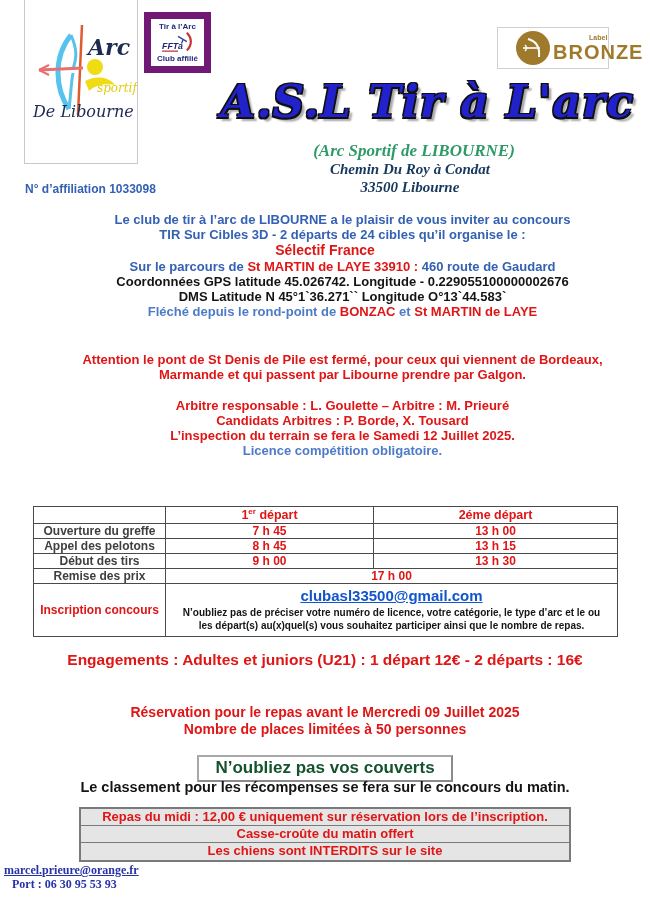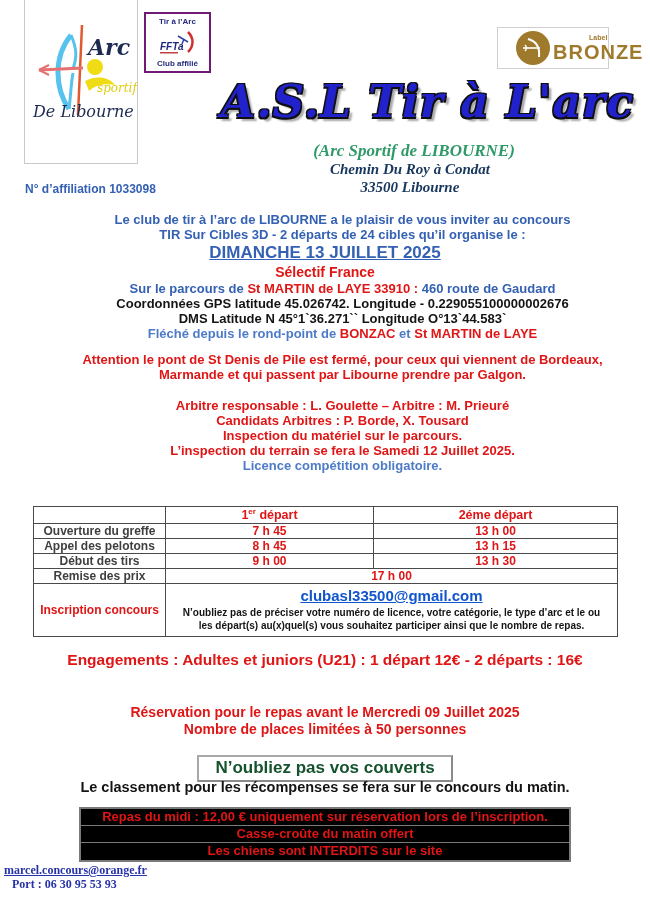--- a/index.html
+++ b/index.html
@@ -11,21 +11,21 @@
   .abs { position:absolute; }
   .ctr { left:0; right:0; text-align:center; }
 
   
   .logo-box {
     left:24px; top:-4px; width:114px; height:168px;
     border:1px solid #c9c9c9; background:#fff;
   }
   .ffta-box {
     left:144px; top:12px; width:67px; height:61px;
-    border:2px solid #701a75; background:#fff;
+    border:7px solid #701a75; background:#fff;
     display:flex; flex-direction:column; align-items:center; justify-content:space-between;
     padding:3px 1px;
   }
   .ffta-txt { font-size:8px; font-weight:bold; color:#232a7a; }
   .bronze-box {
     left:497px; top:27px; width:112px; height:42px;
     border:1px solid #cfcfcf; background:#fff;
     display:flex; align-items:center; padding:2px 18px;
   }
   .bronze-circle {
@@ -108,21 +108,21 @@
   .couverts {
     display:inline-block; margin-top:18px; border:2px solid #a8a8a8;
     border-right-color:#8a8a8a; border-bottom-color:#8a8a8a;
     padding:1px 16px 2px 16px; font-size:17px; font-weight:bold; color:#14532d;
     background:#fff;
   }
   .classement { top:779px; font-size:14.5px; font-weight:bold; color:#141414; }
 
   .rules-box {
     position:absolute; top:807px; left:79px; width:492px;
-    border:2px solid #7a7a7a; background:#000000;
+    border:2px solid #7a7a7a; background:#e5e5e5;
   }
   .rules-row {
     height:17px; line-height:16px; text-align:center;
     font-size:13px; font-weight:bold; color:#e01515;
     border-bottom:1px solid #7a7a7a;
   }
   .rules-row:last-child { border-bottom:none; }
 
   .footer-email {
     left:4px; top:863px; font-family:"Liberation Serif", serif;
@@ -185,37 +185,35 @@
 
 <div class="abs main-title">A.S.L Tir à L'arc</div>
 <div class="abs subtitle">(Arc Sportif de LIBOURNE)</div>
 <div class="abs addr1">Chemin Du Roy à Condat</div>
 <div class="abs addr2">33500 Libourne</div>
 <div class="abs affiliation">N° d’affiliation 1033098</div>
 
 <div class="abs ctr intro">
   <div class="b13 blue">Le club de tir à l’arc de LIBOURNE a le plaisir de vous inviter au concours</div>
   <div class="b13 blue">TIR Sur Cibles 3D - 2 départs de 24 cibles qu’il organise le :</div>
-  <div class="date-line">DIMANCHE 13 JUILLET 2025</div>
   <div class="selectif">Sélectif France</div>
   <div class="b13"><span class="blue">Sur le parcours de </span><span class="red">St MARTIN de LAYE 33910 : </span><span class="blue">460 route de  Gaudard</span></div>
   <div class="b13 blk">Coordonnées GPS latitude 45.026742. Longitude - 0.229055100000002676</div>
   <div class="b13 blk">DMS Latitude N 45°1`36.271`` Longitude O°13`44.583`</div>
   <div class="b13"><span class="lblue">Fléché depuis le rond-point de </span><span class="red">BONZAC</span><span class="lblue"> et </span><span class="red">St MARTIN de LAYE</span></div>
 </div>
 
 <div class="abs ctr warning">
   <div class="b13 red">Attention le pont de St Denis de Pile est fermé, pour ceux qui viennent de Bordeaux,</div>
   <div class="b13 red">Marmande et qui passent par Libourne prendre par Galgon.</div>
 </div>
 
 <div class="abs ctr arbitres">
   <div class="b13 red">Arbitre responsable : L. Goulette – Arbitre : M. Prieuré</div>
   <div class="b13 red">Candidats Arbitres : P. Borde, X. Tousard</div>
-  <div class="b13 red">Inspection du matériel sur le parcours.</div>
   <div class="b13 red">L’inspection du terrain se fera le Samedi 12 Juillet 2025.</div>
   <div class="b13 lblue">Licence compétition obligatoire.</div>
 </div>
 
 <table class="sched">
   <colgroup>
       <col style="width:132px">
       <col style="width:208px">
       <col style="width:244px">
     </colgroup>
@@ -265,14 +263,14 @@
 </div>
 
 <div class="abs ctr classement">Le classement pour les récompenses se fera sur le concours du matin.</div>
 
 <div class="rules-box">
   <div class="rules-row">Repas du midi : 12,00 € uniquement sur réservation lors de l’inscription.</div>
   <div class="rules-row">Casse-croûte du matin offert</div>
   <div class="rules-row">Les chiens sont INTERDITS sur le site</div>
 </div>
 
-<a class="abs footer-email">marcel.concours@orange.fr</a>
+<a class="abs footer-email">marcel.prieure@orange.fr</a>
 <div class="abs footer-phone">Port : 06 30 95 53 93</div>
 
 </body></html>

